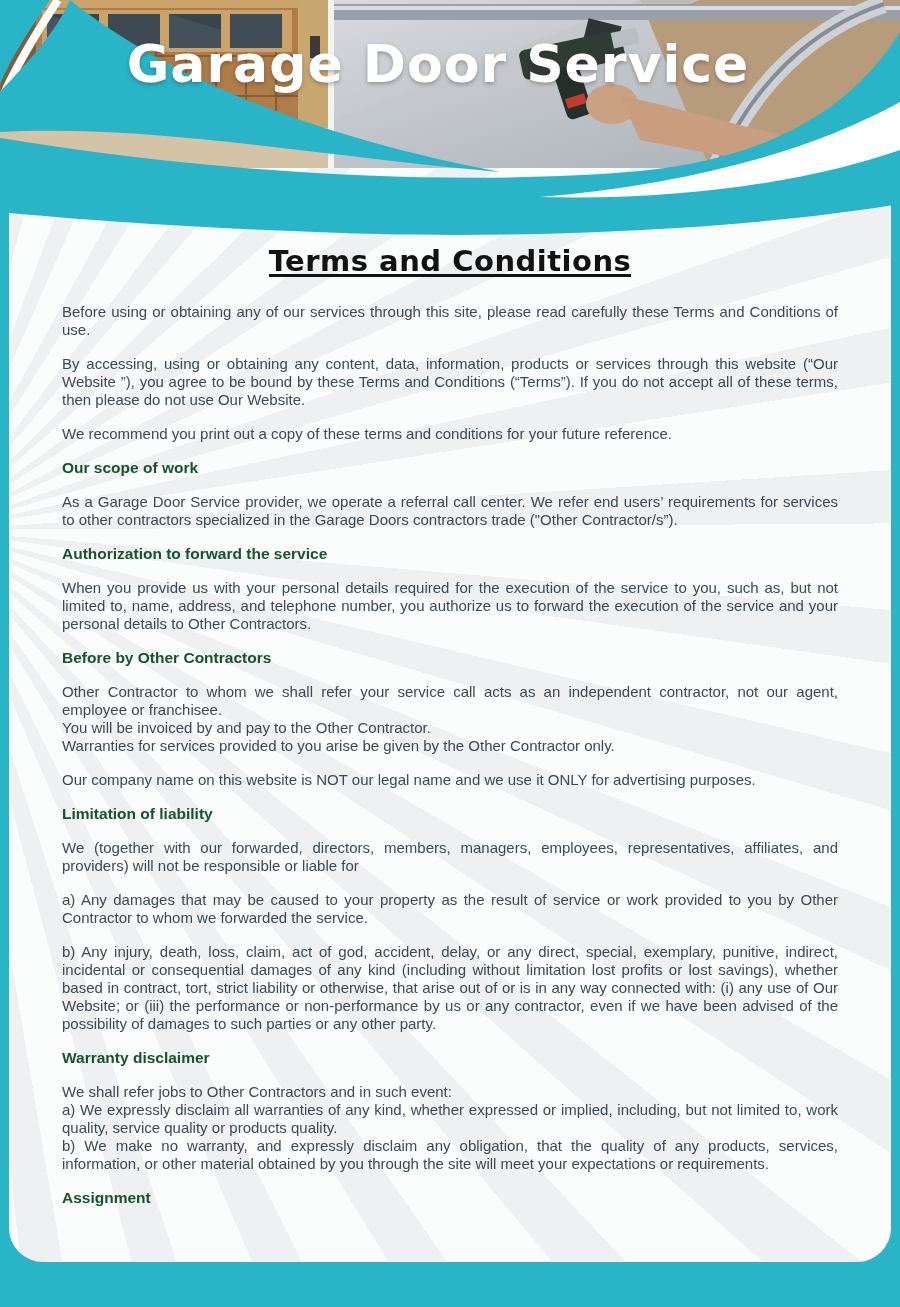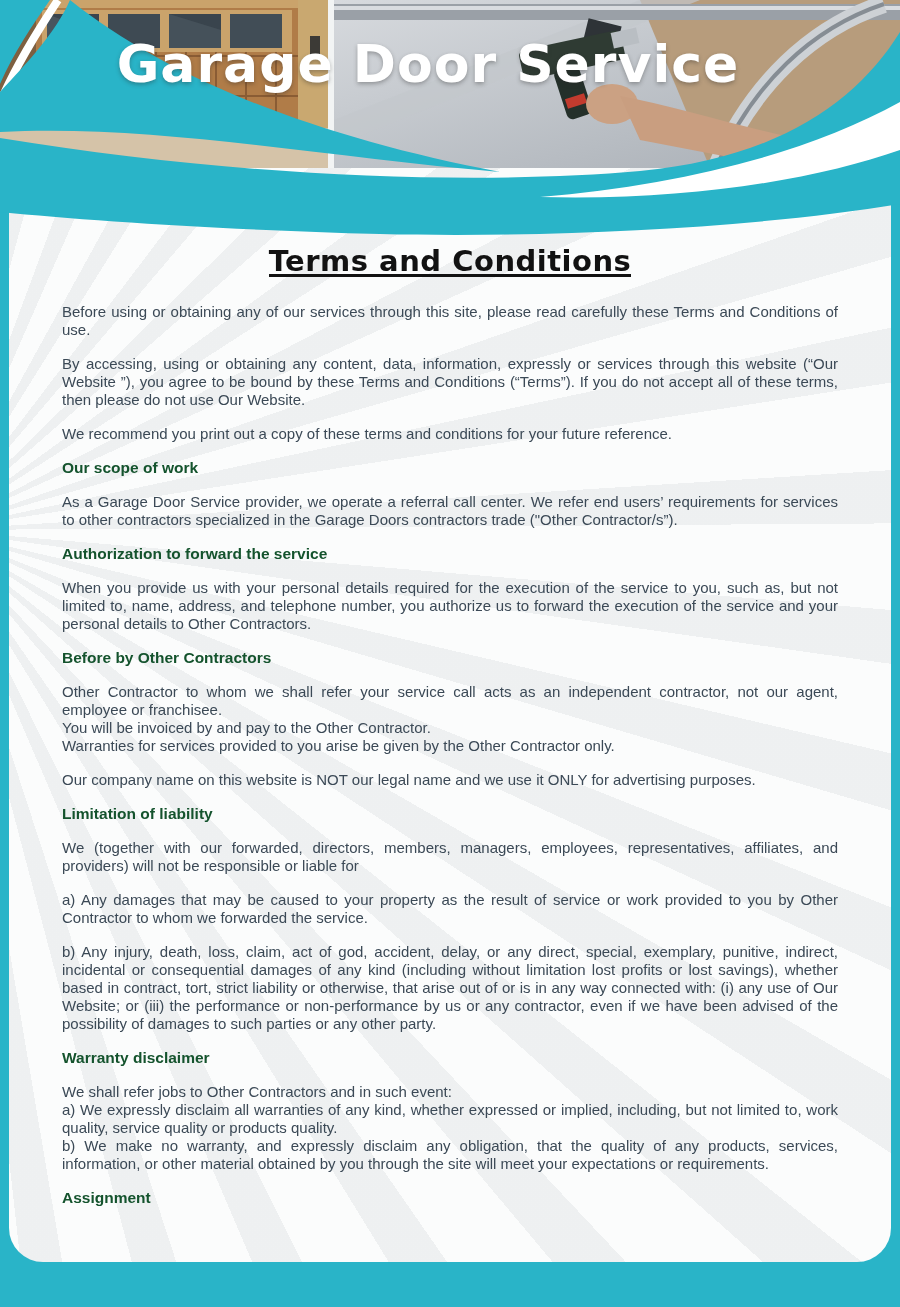--- a/index.html
+++ b/index.html
@@ -18,21 +18,21 @@
         rgba(125,136,145,0.10) 0deg 3.2deg,
         rgba(255,255,255,0) 3.2deg 8.4deg),
       #fbfcfc;
     border-radius:0 0 34px 34px;
     z-index:1;
   }
   
   .banner{position:absolute;top:0;left:0;width:900px;height:238px;z-index:2;}
   .banner svg{display:block;}
   .banner-title{
-    position:absolute;top:34px;left:2px;width:852px;
+    position:absolute;top:34px;left:12px;width:852px;
     text-align:center;
     font-family:"DejaVu Sans",sans-serif;
     font-size:52px;font-weight:600;letter-spacing:1px;
     color:#ffffff;
     text-shadow:0 2px 4px rgba(40,40,40,.35);
     pointer-events:none;
   }
   
   .doc{
     position:absolute;top:238px;left:9px;width:882px;z-index:3;
@@ -156,21 +156,21 @@
   <div class="banner-title">Garage Door Service</div>
 </div>
 
 <div class="doc">
   <div class="page-title-wrap">
     <span class="page-title">Terms and Conditions</span>
   </div>
 
   <section class="intro">
     <p class="para">Before using or obtaining any of our services through this site, please read carefully these Terms and Conditions of use.</p>
-    <p class="para">By accessing, using or obtaining any content, data, information, expressly or services through this website (“Our Website ”), you agree to be bound by these Terms and Conditions (“Terms”). If you do not accept all of these terms, then please do not use Our Website.</p>
+    <p class="para">By accessing, using or obtaining any content, data, information, products or services through this website (“Our Website ”), you agree to be bound by these Terms and Conditions (“Terms”). If you do not accept all of these terms, then please do not use Our Website.</p>
     <p class="para">We recommend you print out a copy of these terms and conditions for your future reference.</p>
   </section>
 
   <section class="tsec">
     <h2 class="shead">Our scope of work</h2>
     <p class="para">As a Garage Door Service provider, we operate a referral call center. We refer end users’ requirements for services to other contractors specialized in the Garage Doors contractors trade ("Other Contractor/s”).</p>
   </section>
 
   <section class="tsec">
     <h2 class="shead">Authorization to forward the service</h2>

